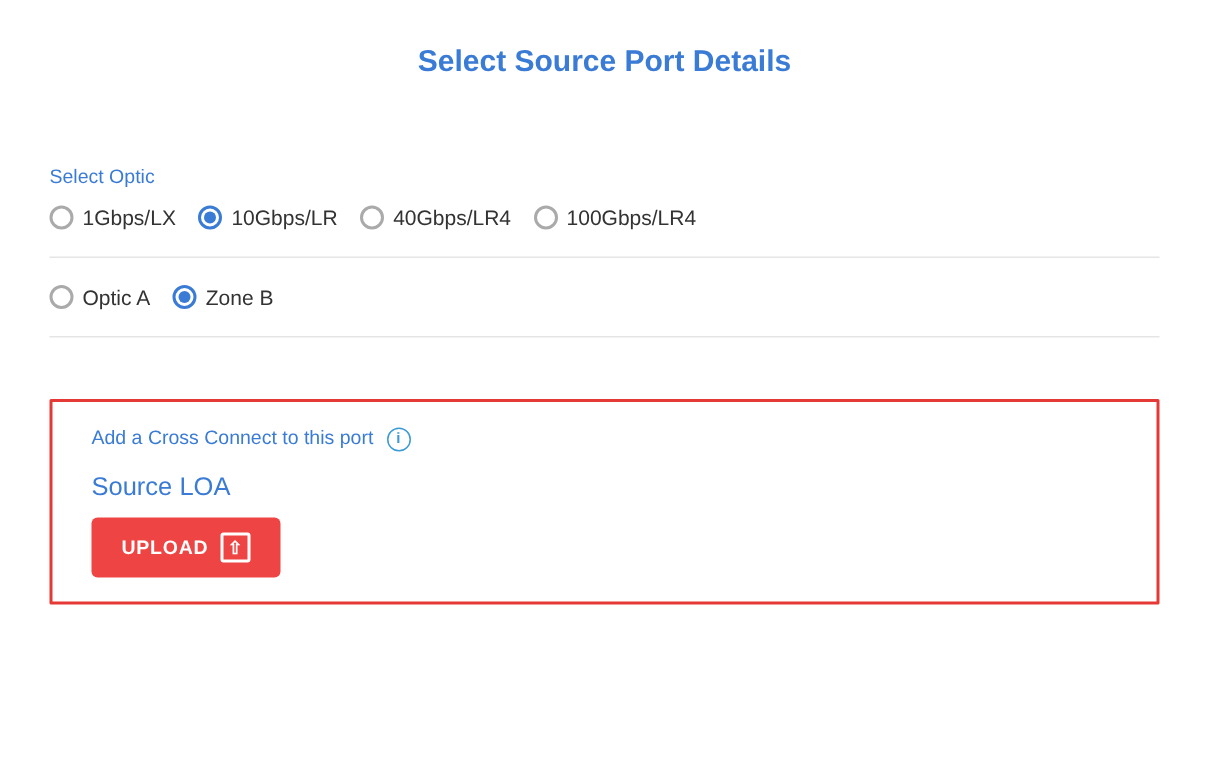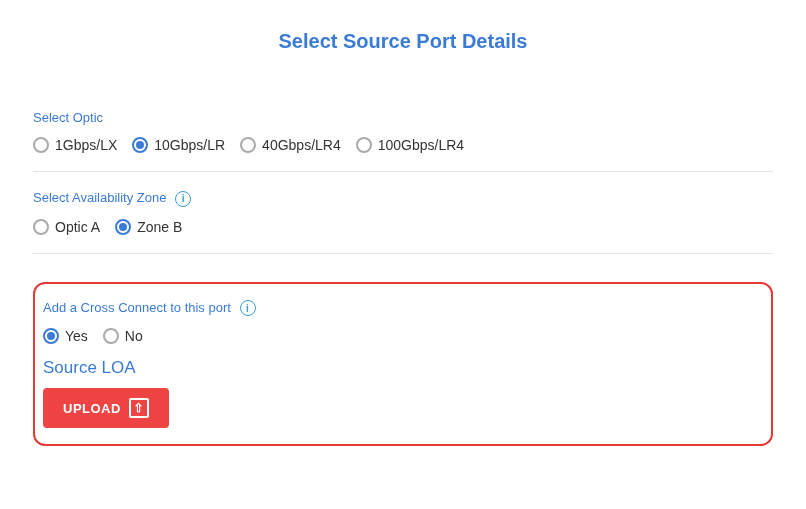--- a/index.html
+++ b/index.html
@@ -107,23 +107,23 @@
       font-size: 10px;
       color: #3a9bd5;
       font-weight: bold;
       cursor: pointer;
       margin-left: 5px;
       vertical-align: middle;
     }
 
     .cross-connect-box {
       border: 2px solid #e53935;
-      border-radius: 12px;
-      padding: 16px 8px;
-      margin-top: 10px;
+      border-radius: 1px;
+      padding: 16px 26px;
+      margin-top: 23px;
     }
 
     .cross-connect-label {
       font-size: 13px;
       color: #3a7bd5;
       margin-bottom: 12px;
     }
 
     .source-loa-label {
       font-size: 17px;
@@ -184,51 +184,37 @@
         <span>40Gbps/LR4</span>
       </label>
       <label class="radio-item">
         <input type="radio" name="optic" style="">
         <span>100Gbps/LR4</span>
       </label>
     </div>
   </div>
 
   <div class="section">
-    <div class="section-label">
-      <span>Select Availability Zone</span>
-      <span class="info-icon">i</span>
-    </div>
     <div class="radio-group">
       <label class="radio-item">
         <input type="radio" name="zone" style="">
         <span>Optic A</span>
       </label>
       <label class="radio-item">
         <input type="radio" name="zone" checked="" style="">
         <span>Zone B</span>
       </label>
     </div>
   </div>
 
   <div class="section">
     <div class="cross-connect-box">
       <div class="cross-connect-label">
         <span>Add a Cross Connect to this port</span>
         <span class="info-icon">i</span>
-      </div>
-      <div class="radio-group">
-        <label class="radio-item">
-          <input type="radio" name="cross_connect" checked="" style="">
-          <span>Yes</span>
-        </label>
-        <label class="radio-item">
-          <input type="radio" name="cross_connect" style="">
-          <span>No</span>
-        </label>
       </div>
       <div class="source-loa-label">Source LOA</div>
       <button class="upload-btn">
         <span>UPLOAD</span>
         <span class="upload-arrow">⇧</span>
       </button>
     </div>
   </div>
 
 </div>

